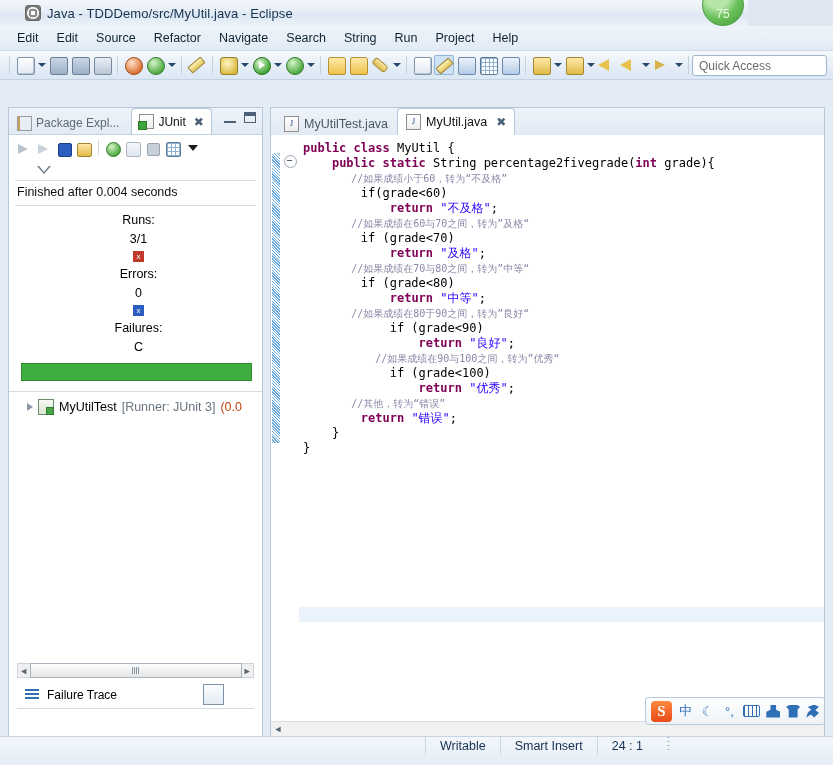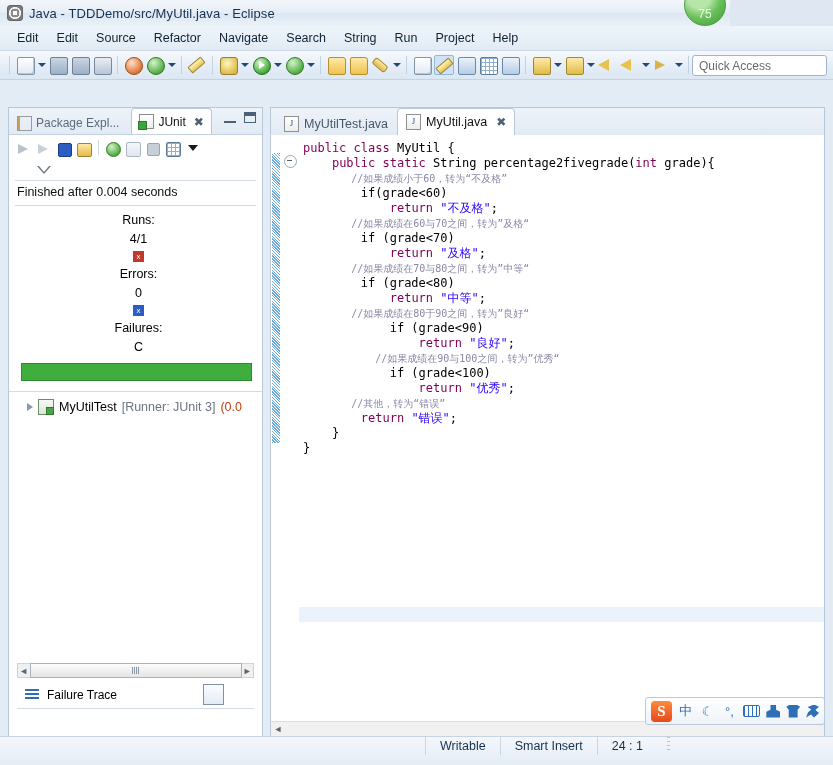--- a/index.html
+++ b/index.html
@@ -11,21 +11,21 @@
     color:#000;
     -webkit-font-smoothing:antialiased;
   }
   #app{position:relative;width:833px;height:765px;background:#dfe8f2;}
 
   
   .titlebar{
     position:absolute;left:0;top:0;width:730px;height:26px;
     background:linear-gradient(to bottom,#f3f7fb 0%,#e5edf6 48%,#dde7f3 52%,#eaf1f8 100%);
     border-bottom:1px solid #c2d2e2;
-    display:flex;align-items:center;
+    display:flex;align-items:center;padding-left:18px;
   }
   .title-ico{
     width:16px;height:16px;margin-left:7px;margin-right:6px;border-radius:3px;
     background:radial-gradient(circle at 50% 50%,#ffffff 0 22%,#8d8d8d 24% 44%,#f2f2f2 46% 60%,#7b7b7b 62% 100%);
     border:1px solid #666;box-sizing:border-box;
   }
   .title-text{font-size:13px;color:#15314f;letter-spacing:.1px;}
   .win-badge{
     position:absolute;right:4px;top:-16px;width:42px;height:42px;border-radius:50%;
     background:radial-gradient(circle at 35% 28%,#b6e6a8 0 30%,#6cc15c 55%,#3e9a36 100%);
@@ -168,21 +168,21 @@
      background-image:repeating-linear-gradient(45deg,#6aaadd 0 1px,#ffffff 1px 2px);
      background-color:#a8cdeb;}
   .ed-anno{width:18px;background:#fff;flex:0 0 18px;position:relative;}
   .fold{position:absolute;left:3px;top:20px;width:11px;height:11px;border:1px solid #9aa7b4;border-radius:50%;background:#fff;}
   .fold:after{content:"";position:absolute;left:2px;top:4px;width:5px;height:1px;background:#51606e;}
   .code{
     flex:1;padding:6px 0 0 4px;
     font-family:"DejaVu Sans Mono","Liberation Mono",monospace;
     font-size:12px;line-height:15px;white-space:pre;color:#000;
   }
-  .kw{color:#7f0055;font-weight:normal;}
+  .kw{color:#7f0055;font-weight:bold;}
   .str{color:#2a00ff;}
   .cmt-zh{color:#8888a8;font-size:10px;}
   .curline{position:absolute;left:28px;right:0;height:15px;background:#eaf2fb;}
   .ed-hscroll{position:absolute;left:0;right:0;bottom:0;height:14px;background:#f1f1f1;border-top:1px solid #d8dfe6;display:flex;align-items:center;}
 
   
   .ime{
     position:absolute;left:645px;top:697px;width:180px;height:28px;
     background:linear-gradient(#ffffff,#eef3f8);border:1px solid #b9c9d9;border-radius:3px;
     display:flex;align-items:center;gap:6px;padding:0 5px;box-sizing:border-box;
@@ -375,21 +375,21 @@
     <div class="view-toolbar2">
       <span class="tri-outline"></span>
     </div>
 
     <div class="hr"></div>
     <div class="finished">Finished after 0.004 seconds</div>
     <div class="hr"></div>
 
     <div class="counters">
       <span>Runs:</span>
-      <span>4/1</span>
+      <span>3/1</span>
       <span class="sq err">x</span>
       <span>Errors:</span>
       <span>0</span>
       <span class="sq fail">x</span>
       <span>Failures:</span>
       <span>C</span>
     </div>
 
     <div class="progbar"></div>
 

